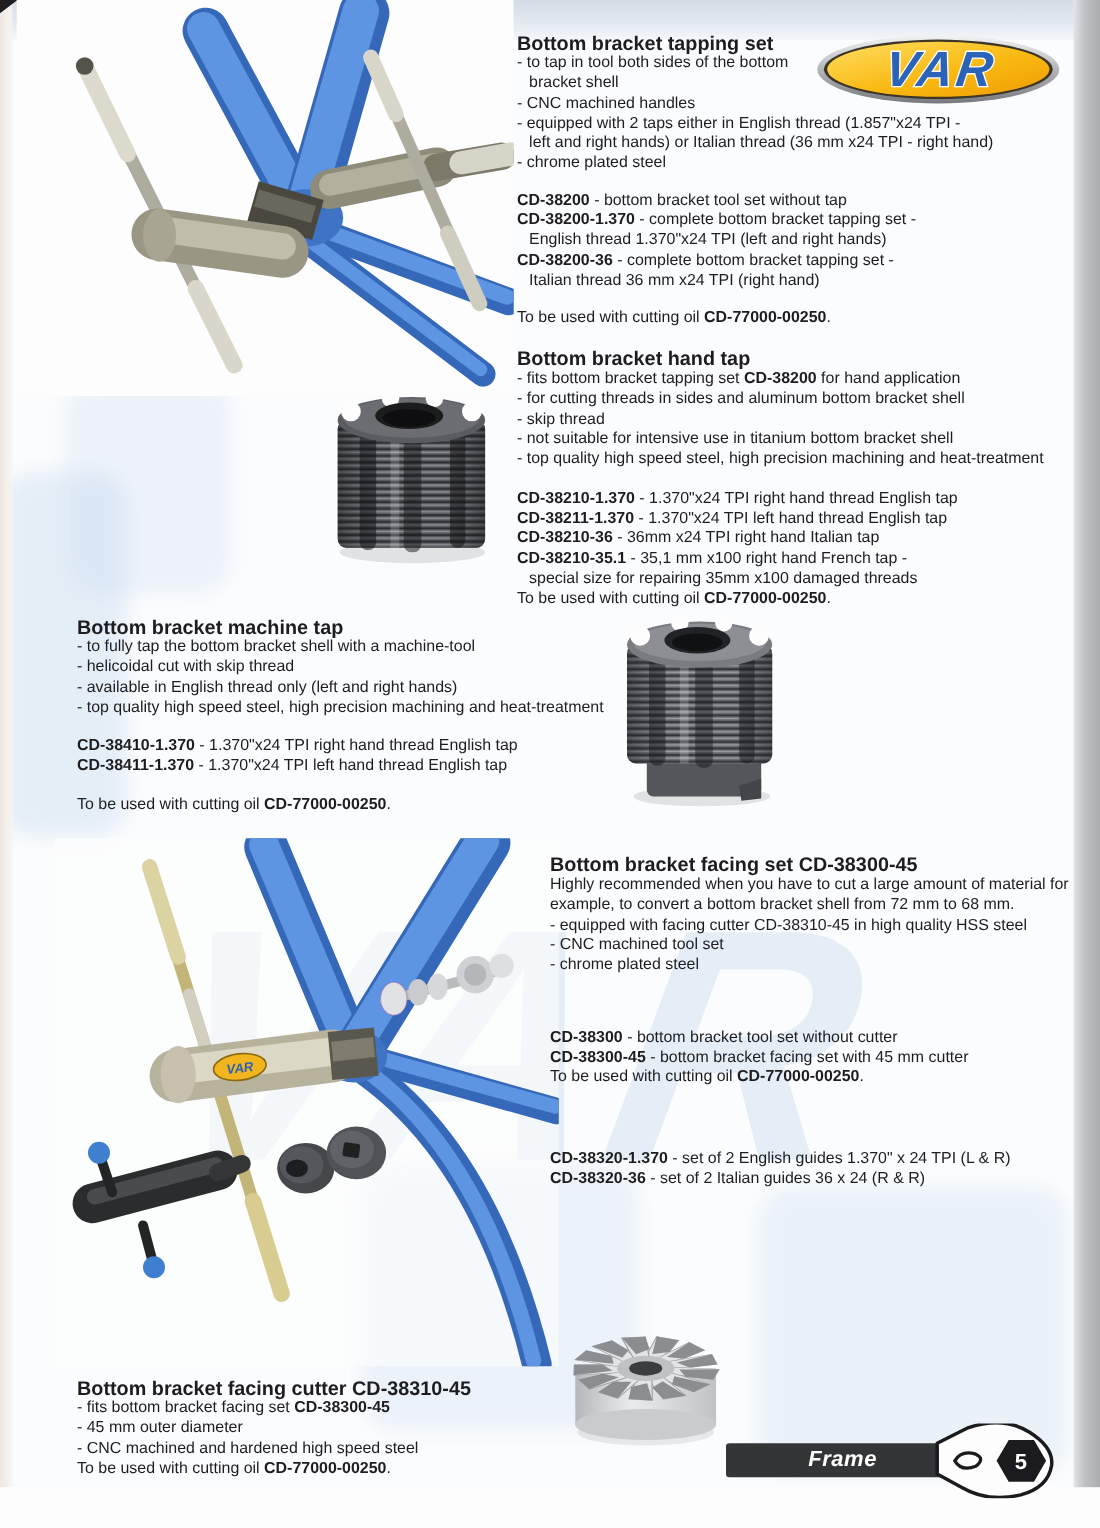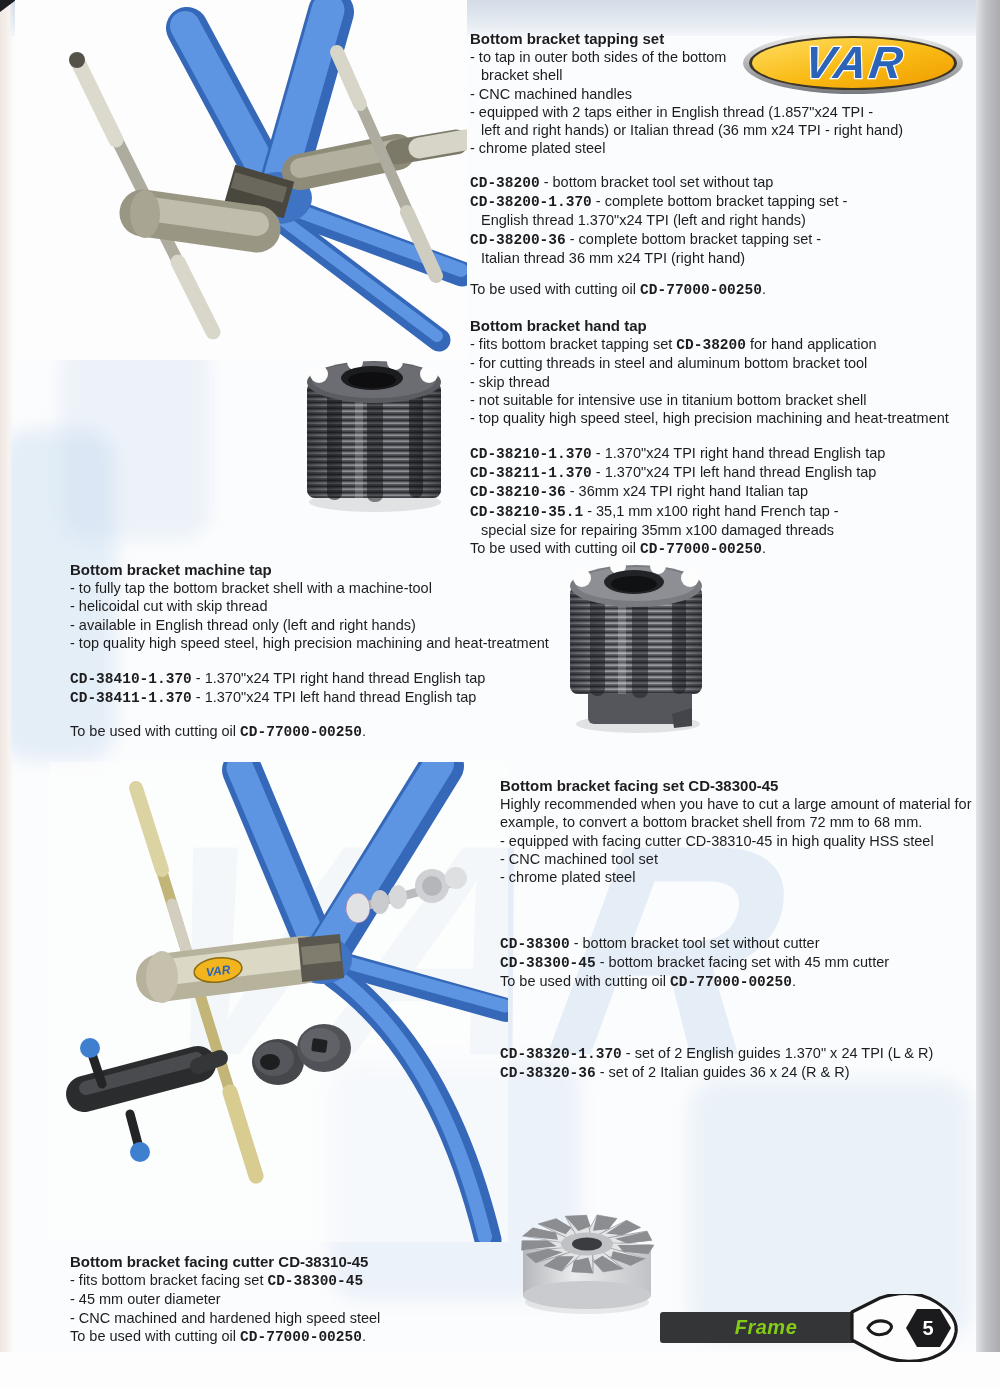--- a/index.html
+++ b/index.html
@@ -10,28 +10,28 @@
   .top-band{left:0;top:0;width:1000px;height:36px;background:linear-gradient(180deg,#ccd6e2 0%,#dde5ee 55%,#f2f5f9 100%);opacity:.85;}
   .left-strip{left:0;top:0;width:13px;height:1389px;background:linear-gradient(90deg,#efe6e1,#f7f3f0 70%,rgba(255,255,255,0));}
   .right-strip{left:976px;top:0;width:24px;height:1389px;background:linear-gradient(90deg,#e3e4e7 0%,#c2c3c7 40%,#a9abaf 100%);}
   .bottom-strip{left:0;top:1352px;width:1000px;height:37px;background:#fdfdfe;}
   .corner-mark{left:0;top:0;width:16px;height:12px;background:#1e1e20;clip-path:polygon(0 0,100% 0,0 100%);}
   .wm{color:rgba(120,160,212,0.16);font-weight:bold;font-style:italic;font-size:300px;line-height:1;
       transform:skewX(-10deg);letter-spacing:8px;user-select:none;}
   .soft{filter:blur(9px);border-radius:30px;}
   
   .sec{position:absolute;font-size:14.5px;line-height:18.2px;}
-  .h{font-weight:bold;font-size:15px;}
+  .h{font-weight:bold;font-size:18px;}
   .ln{white-space:nowrap;}
   .cont{padding-left:11px;white-space:nowrap;}
   .para{white-space:normal;width:486px;}
-  b{font-weight:bold;font-family:Liberation Mono, monospace;}
+  b{font-weight:bold;}
   
   .banner-bar{left:660px;top:1312px;width:212px;height:31px;background:#343537;border-radius:3px;
-              display:flex;align-items:center;justify-content:center;color:#84cc16;
+              display:flex;align-items:center;justify-content:center;color:#ffffff;
               font-size:20px;font-weight:bold;font-style:italic;letter-spacing:.5px;}
 </style>
 </head>
 <body>
 
 <div class="page">
 
   <div class="abs top-band"></div>
   <div class="abs soft" style="left:0;top:430px;width:115px;height:330px;background:rgba(175,205,235,.30);"></div>
   <div class="abs soft" style="left:60px;top:340px;width:150px;height:200px;background:rgba(185,210,238,.22);"></div>
@@ -280,42 +280,42 @@
       </linearGradient>
     </defs>
     <ellipse cx="113" cy="35" rx="110" ry="31" fill="url(#rimG)"></ellipse>
     <ellipse cx="113" cy="35" rx="104" ry="27" fill="#3d3526"></ellipse>
     <ellipse cx="113" cy="35" rx="101" ry="25" fill="url(#goldG)"></ellipse>
     <text x="120" y="50" text-anchor="middle" font-size="45" font-weight="bold" font-style="italic" font-family="Liberation Sans, sans-serif" fill="#2a63b8" stroke="#ffffff" stroke-width="2.4" paint-order="stroke" letter-spacing="3" transform="skewX(-8)">VAR</text>
   </svg>
 
   <div class="sec" style="left:470px;top:30px;">
     <div class="h ln">Bottom bracket tapping set</div>
-    <div class="ln">- to tap in outer both sides of the bottom</div>
+    <div class="ln">- to tap in tool both sides of the bottom</div>
     <div class="cont">bracket shell</div>
     <div class="ln">- CNC machined handles</div>
     <div class="ln">- equipped with 2 taps either in English thread (1.857"x24 TPI -</div>
     <div class="cont">left and right hands) or Italian thread (36 mm x24 TPI - right hand)</div>
     <div class="ln">- chrome plated steel</div>
   </div>
 
   <div class="sec" style="left:470px;top:173px;">
     <div class="ln"><b>CD-38200</b><span> - bottom bracket tool set without tap</span></div>
     <div class="ln"><b>CD-38200-1.370</b><span> - complete bottom bracket tapping set -</span></div>
     <div class="cont">English thread 1.370"x24 TPI (left and right hands)</div>
     <div class="ln"><b>CD-38200-36</b><span> - complete bottom bracket tapping set -</span></div>
     <div class="cont">Italian thread 36 mm x24 TPI (right hand)</div>
   </div>
 
   <div class="sec ln" style="left:470px;top:280px;"><span>To be used with cutting oil </span><b>CD-77000-00250</b><span>.</span></div>
 
   <div class="sec" style="left:470px;top:317px;">
     <div class="h ln">Bottom bracket hand tap</div>
     <div class="ln"><span>- fits bottom bracket tapping set </span><b>CD-38200</b><span> for hand application</span></div>
-    <div class="ln">- for cutting threads in steel and aluminum bottom bracket tool</div>
+    <div class="ln">- for cutting threads in sides and aluminum bottom bracket shell</div>
     <div class="ln">- skip thread</div>
     <div class="ln">- not suitable for intensive use in titanium bottom bracket shell</div>
     <div class="ln">- top quality high speed steel, high precision machining and heat-treatment</div>
   </div>
 
   <div class="sec" style="left:470px;top:444px;">
     <div class="ln"><b>CD-38210-1.370</b><span> - 1.370"x24 TPI right hand thread English tap</span></div>
     <div class="ln"><b>CD-38211-1.370</b><span> - 1.370"x24 TPI left hand thread English tap</span></div>
     <div class="ln"><b>CD-38210-36</b><span> - 36mm x24 TPI right hand Italian tap</span></div>
     <div class="ln"><b>CD-38210-35.1</b><span> - 35,1 mm x100 right hand French tap -</span></div>

